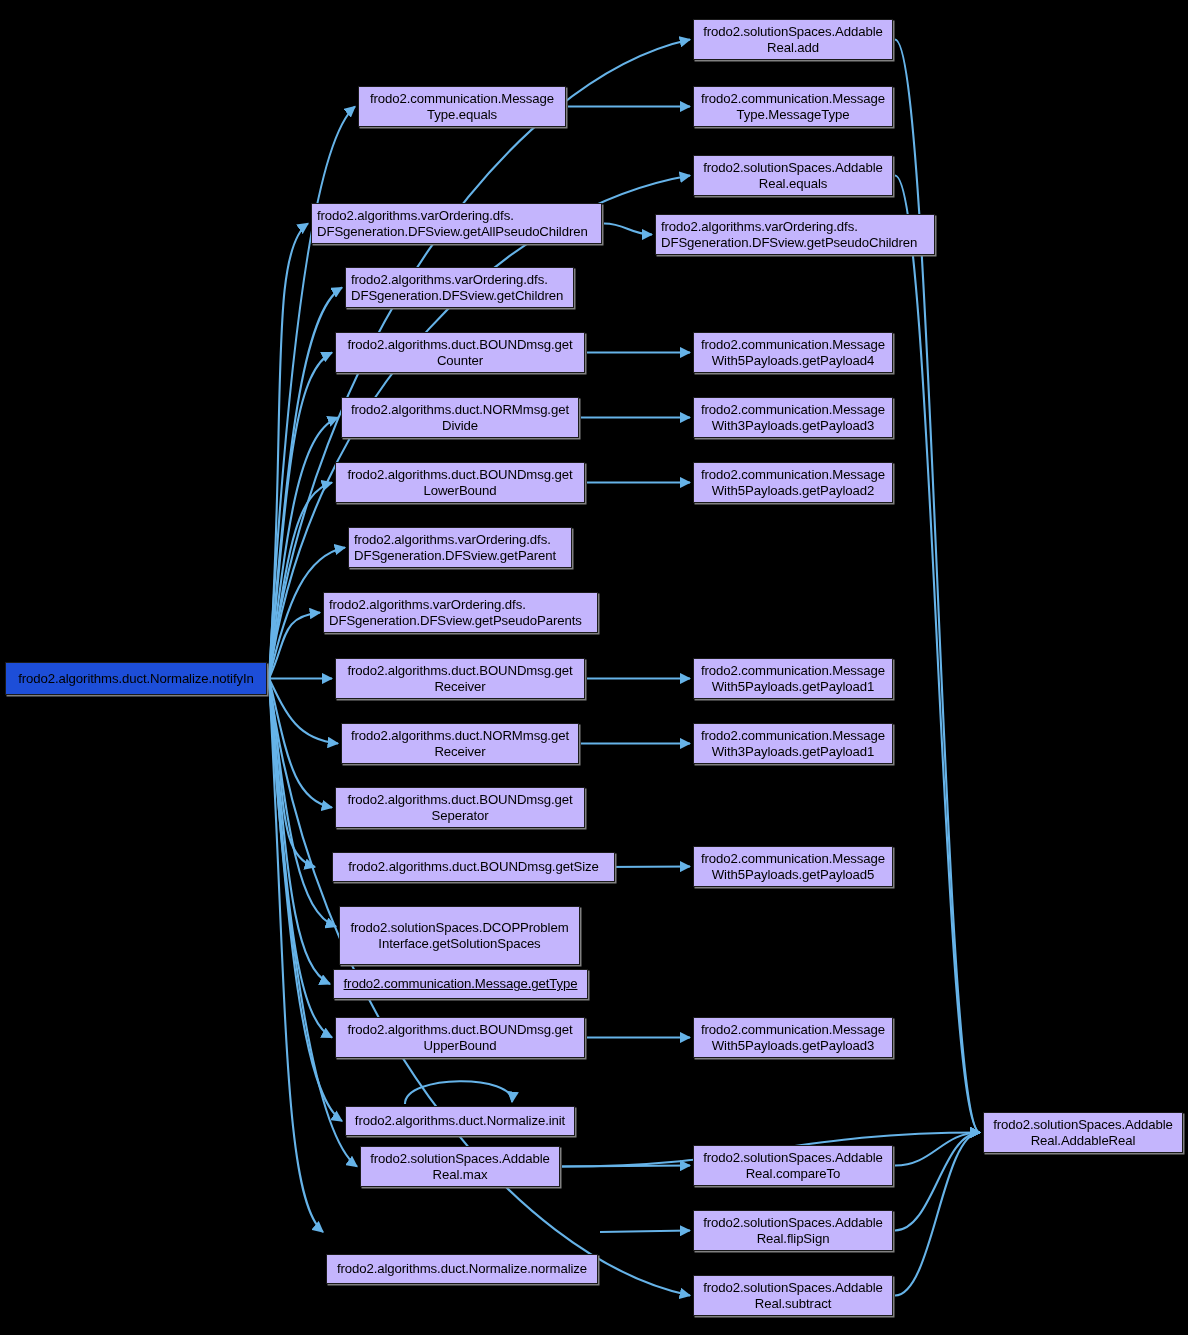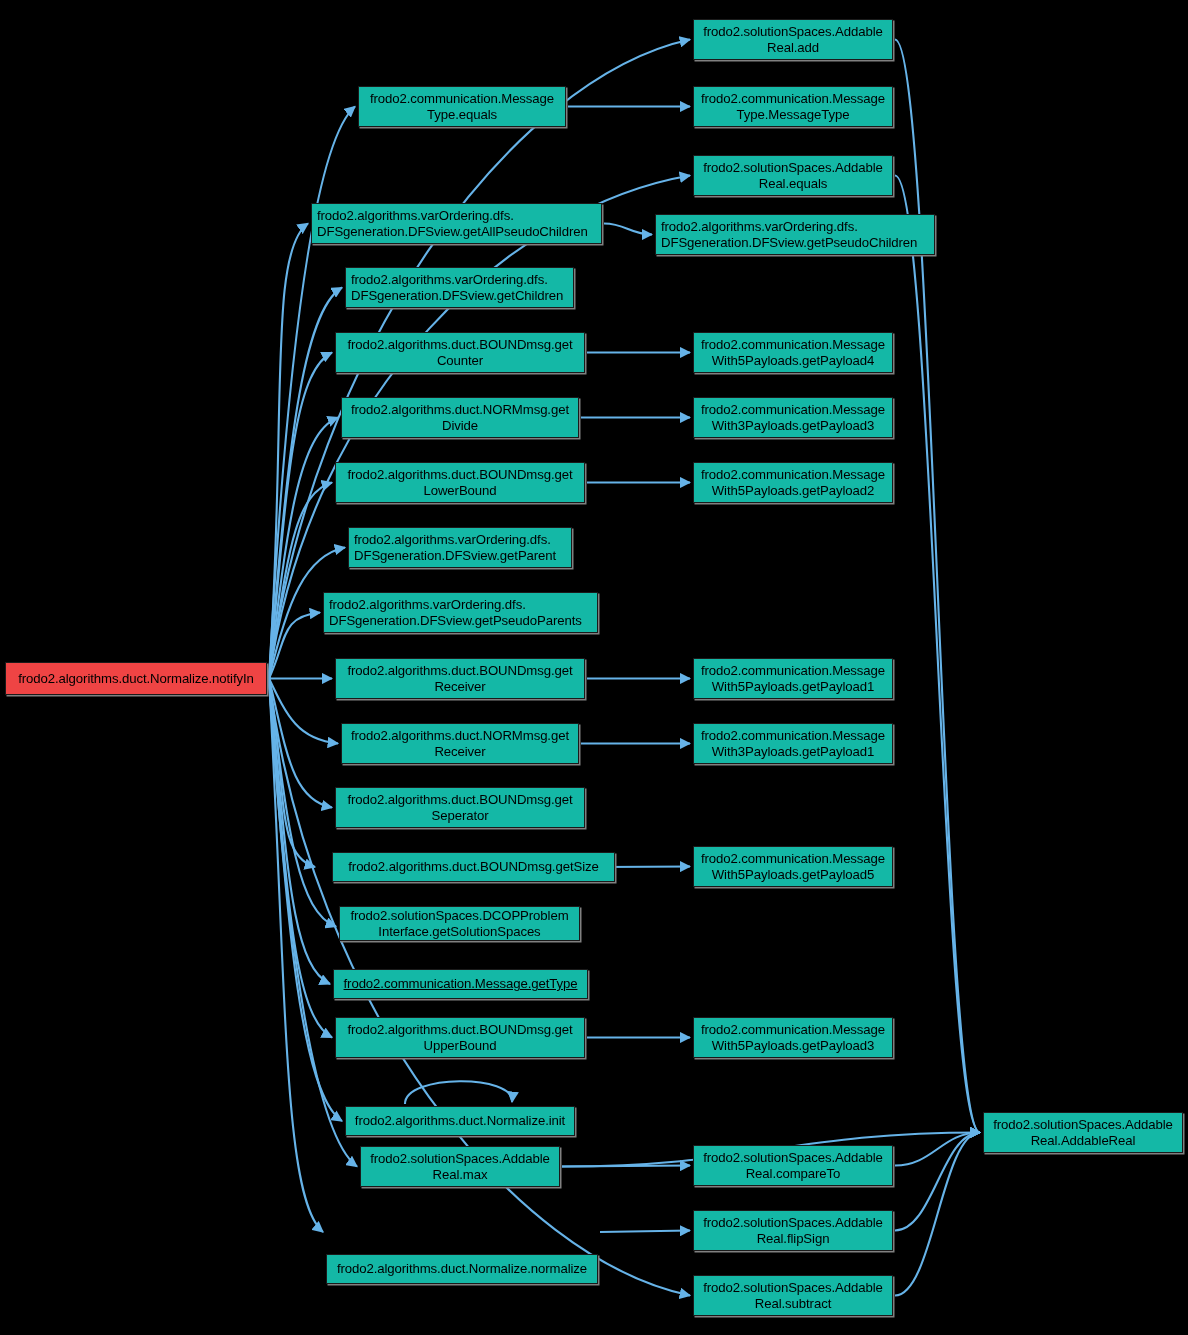--- a/index.html
+++ b/index.html
@@ -20,40 +20,40 @@
     position: absolute;
     left: 0;
     top: 0;
     width: 1188px;
     height: 1335px;
     pointer-events: none;
   }
   .node {
     position: absolute;
     box-sizing: border-box;
-    background: #14b8a6;
+    background: #c4b5fd;
     border: 1px solid #1a1a1a;
     box-shadow: 1.5px 1.5px 0 0 #808080;
     display: flex;
     align-items: center;
     justify-content: center;
     text-align: center;
     font-size: 13.2px;
     line-height: 15.5px;
     color: #000000;
     padding: 2px 5px;
     white-space: pre-line;
     letter-spacing: -0.1px;
   }
   .node.left-align {
     justify-content: flex-start;
     text-align: left;
   }
   .node.root {
-    background: #ef4444;
+    background: #1d4ed8;
     border: 1px solid #1a1a1a;
   }
   .node-label {
     display: block;
     width: 100%;
   }
 </style>
 </head>
 <body>
 
@@ -146,21 +146,21 @@
 With5Payloads.getPayload1</span></div>
       <div class="node" style="left: 341px; top: 723px; width: 238px; height: 41px;"><span class="node-label">frodo2.algorithms.duct.NORMmsg.get
 Receiver</span></div>
       <div class="node" style="left: 693px; top: 723px; width: 200px; height: 41px;"><span class="node-label">frodo2.communication.Message
 With3Payloads.getPayload1</span></div>
       <div class="node" style="left: 335px; top: 787px; width: 250px; height: 41px;"><span class="node-label">frodo2.algorithms.duct.BOUNDmsg.get
 Seperator</span></div>
       <div class="node" style="left: 332px; top: 852px; width: 283px; height: 30px;"><span class="node-label">frodo2.algorithms.duct.BOUNDmsg.getSize</span></div>
       <div class="node" style="left: 693px; top: 846px; width: 200px; height: 41px;"><span class="node-label">frodo2.communication.Message
 With5Payloads.getPayload5</span></div>
-      <div class="node" style="left: 339px; top: 906px; width: 241px; height: 35px;"><span class="node-label">frodo2.solutionSpaces.DCOPProblem
+      <div class="node" style="left: 339px; top: 906px; width: 241px; height: 59px;"><span class="node-label">frodo2.solutionSpaces.DCOPProblem
 Interface.getSolutionSpaces</span></div>
       <div class="node" style="left: 333px; top: 969px; width: 255px; height: 30px; text-decoration: underline;"><span class="node-label">frodo2.communication.Message.getType</span></div>
       <div class="node" style="left: 335px; top: 1017px; width: 250px; height: 41px;"><span class="node-label">frodo2.algorithms.duct.BOUNDmsg.get
 UpperBound</span></div>
       <div class="node" style="left: 693px; top: 1017px; width: 200px; height: 41px;"><span class="node-label">frodo2.communication.Message
 With5Payloads.getPayload3</span></div>
       <div class="node" style="left: 345px; top: 1106px; width: 230px; height: 30px;"><span class="node-label">frodo2.algorithms.duct.Normalize.init</span></div>
       <div class="node" style="left: 360px; top: 1146px; width: 200px; height: 41px;"><span class="node-label">frodo2.solutionSpaces.Addable
 Real.max</span></div>
       <div class="node" style="left: 693px; top: 1145px; width: 200px; height: 41px;"><span class="node-label">frodo2.solutionSpaces.Addable

